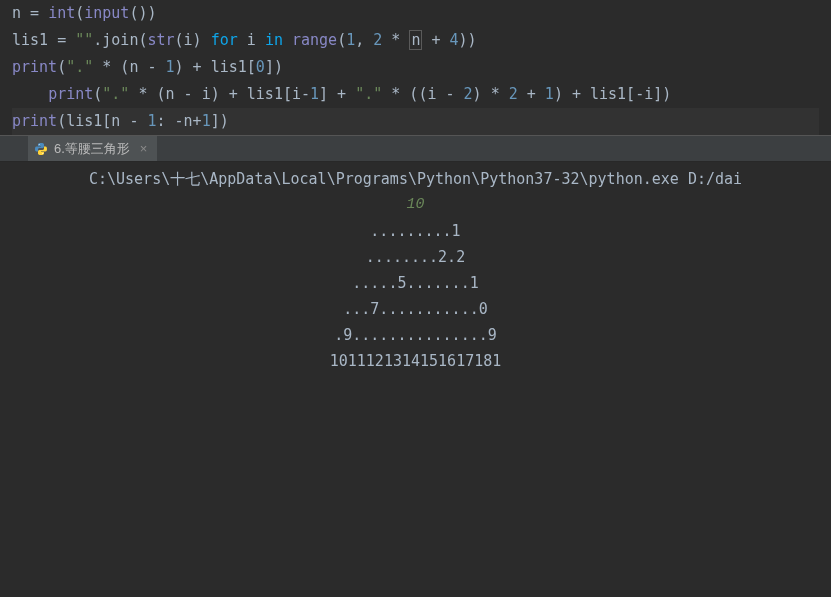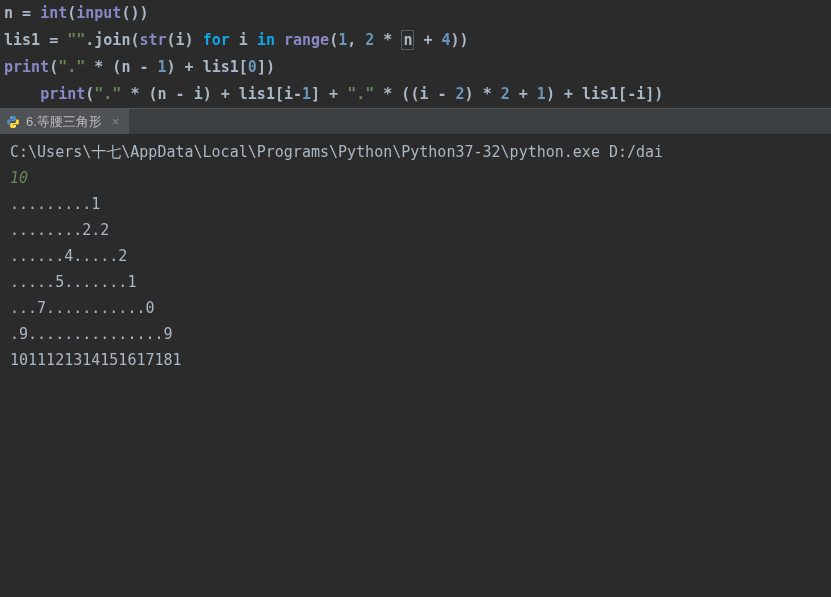--- a/index.html
+++ b/index.html
@@ -10,24 +10,23 @@
     body {
       background: #2b2b2b;
       font-family: "Consolas", "Monaco", monospace;
       font-size: 15px;
       color: #a9b7c6;
       width: 831px;
       height: 597px;
       overflow: hidden;
     }
     .editor {
-      padding: 0 4px;
+      padding: 0 12px;
       line-height: 27px;
       background: #2b2b2b;
-      font-weight: bold;
     }
     .code-line {
       white-space: pre;
       height: 27px;
     }
     .code-line.highlighted {
       background: #323232;
     }
     .kw { color: #0ea5e9; }
     .builtin { color: #8888c6; }
@@ -40,20 +39,21 @@
       border: 1px solid #5a5a5a;
       padding: 0 1px;
     }
     .tab-bar {
       background: #3c3f41;
       border-top: 1px solid #555;
       border-bottom: 1px solid #282828;
       height: 27px;
       display: flex;
       align-items: center;
+      padding-left: 28px;
     }
     .tab {
       background: #4e5254;
       height: 100%;
       display: flex;
       align-items: center;
       padding: 0 10px 0 6px;
       gap: 6px;
       color: #bbbbbb;
       font-size: 13px;
@@ -70,37 +70,40 @@
     }
     .console {
       background: #2b2b2b;
       padding: 4px 10px;
       line-height: 26px;
       font-size: 15px;
     }
     .console-line {
       white-space: pre;
       color: #a9b7c6;
+      text-align: center;
     }
     .console-input {
       color: #6a8759;
       font-style: italic;
+      font-family: Liberation Mono, monospace;
     }
     .console-cmd {
       color: #a9b7c6;
     }
   </style>
 </head>
 <body>
 
 <div class="editor">
   <div class="code-line"><span class="var">n </span><span class="op">= </span><span class="builtin">int</span><span class="paren">(</span><span class="builtin">input</span><span class="paren">())</span></div>
   <div class="code-line"><span class="var">lis1 </span><span class="op">= </span><span class="str">""</span><span class="var">.join(</span><span class="builtin">str</span><span class="var">(i) </span><span class="kw">for </span><span class="var">i </span><span class="kw">in </span><span class="builtin">range</span><span class="paren">(</span><span class="num">1</span><span class="op">, </span><span class="num">2 </span><span class="op">* </span><span class="var caret-box">n</span><span class="op"> + </span><span class="num">4</span><span class="paren">))</span></div>
   <div class="code-line"><span class="builtin">print</span><span class="paren">(</span><span class="str">"." </span><span class="var">* (n - </span><span class="num">1</span><span class="var">) + lis1[</span><span class="num">0</span><span class="var">])</span></div>
   <div class="code-line"><span class="var">    </span><span class="builtin">print</span><span class="paren">(</span><span class="str">"." </span><span class="var">* (n - i) + lis1[i-</span><span class="num">1</span><span class="var">] + </span><span class="str">"." </span><span class="var">* ((i - </span><span class="num">2</span><span class="var">) * </span><span class="num">2 </span><span class="var">+ </span><span class="num">1</span><span class="var">) + lis1[-i])</span></div>
+  <div class="code-line highlighted"><span class="builtin">print</span><span class="var">(lis1[n - </span><span class="num">1</span><span class="var">: -n+</span><span class="num">1</span><span class="var">])</span></div>
 </div>
 
 <div class="tab-bar">
   <div class="tab">
     <span class="tab-icon">
       <svg width="14" height="14" viewBox="0 0 14 14">
         <path d="M6.5 1 C4 1 4 2.5 4 2.5 L4 4 L7 4 L7 4.5 L2.5 4.5 C2.5 4.5 1 4.5 1 7 C1 9.5 2.5 9.5 2.5 9.5 L4 9.5 L4 7.5 C4 7.5 4 6 5.5 6 L8.5 6 C8.5 6 10 6 10 4.5 L10 2.5 C10 2.5 10 1 7.5 1 Z" fill="#4b8bbe"></path>
         <path d="M7.5 13 C10 13 10 11.5 10 11.5 L10 10 L7 10 L7 9.5 L11.5 9.5 C11.5 9.5 13 9.5 13 7 C13 4.5 11.5 4.5 11.5 4.5 L10 4.5 L10 6.5 C10 6.5 10 8 8.5 8 L5.5 8 C5.5 8 4 8 4 9.5 L4 11.5 C4 11.5 4 13 6.5 13 Z" fill="#ffd43b"></path>
         <circle cx="5.2" cy="2.4" r="0.5" fill="#fff"></circle>
         <circle cx="8.8" cy="11.6" r="0.5" fill="#fff"></circle>
@@ -109,18 +112,17 @@
     <span>6.等腰三角形</span>
     <span class="close-x">×</span>
   </div>
 </div>
 
 <div class="console">
   <div class="console-line console-cmd">C:\Users\十七\AppData\Local\Programs\Python\Python37-32\python.exe D:/dai</div>
   <div class="console-line console-input">10</div>
   <div class="console-line">.........1</div>
   <div class="console-line">........2.2</div>
-  <div class="console-line">......4.....2</div>
   <div class="console-line">.....5.......1</div>
   <div class="console-line">...7...........0</div>
   <div class="console-line">.9...............9</div>
   <div class="console-line">1011121314151617181</div>
 </div>
 
 </body></html>

